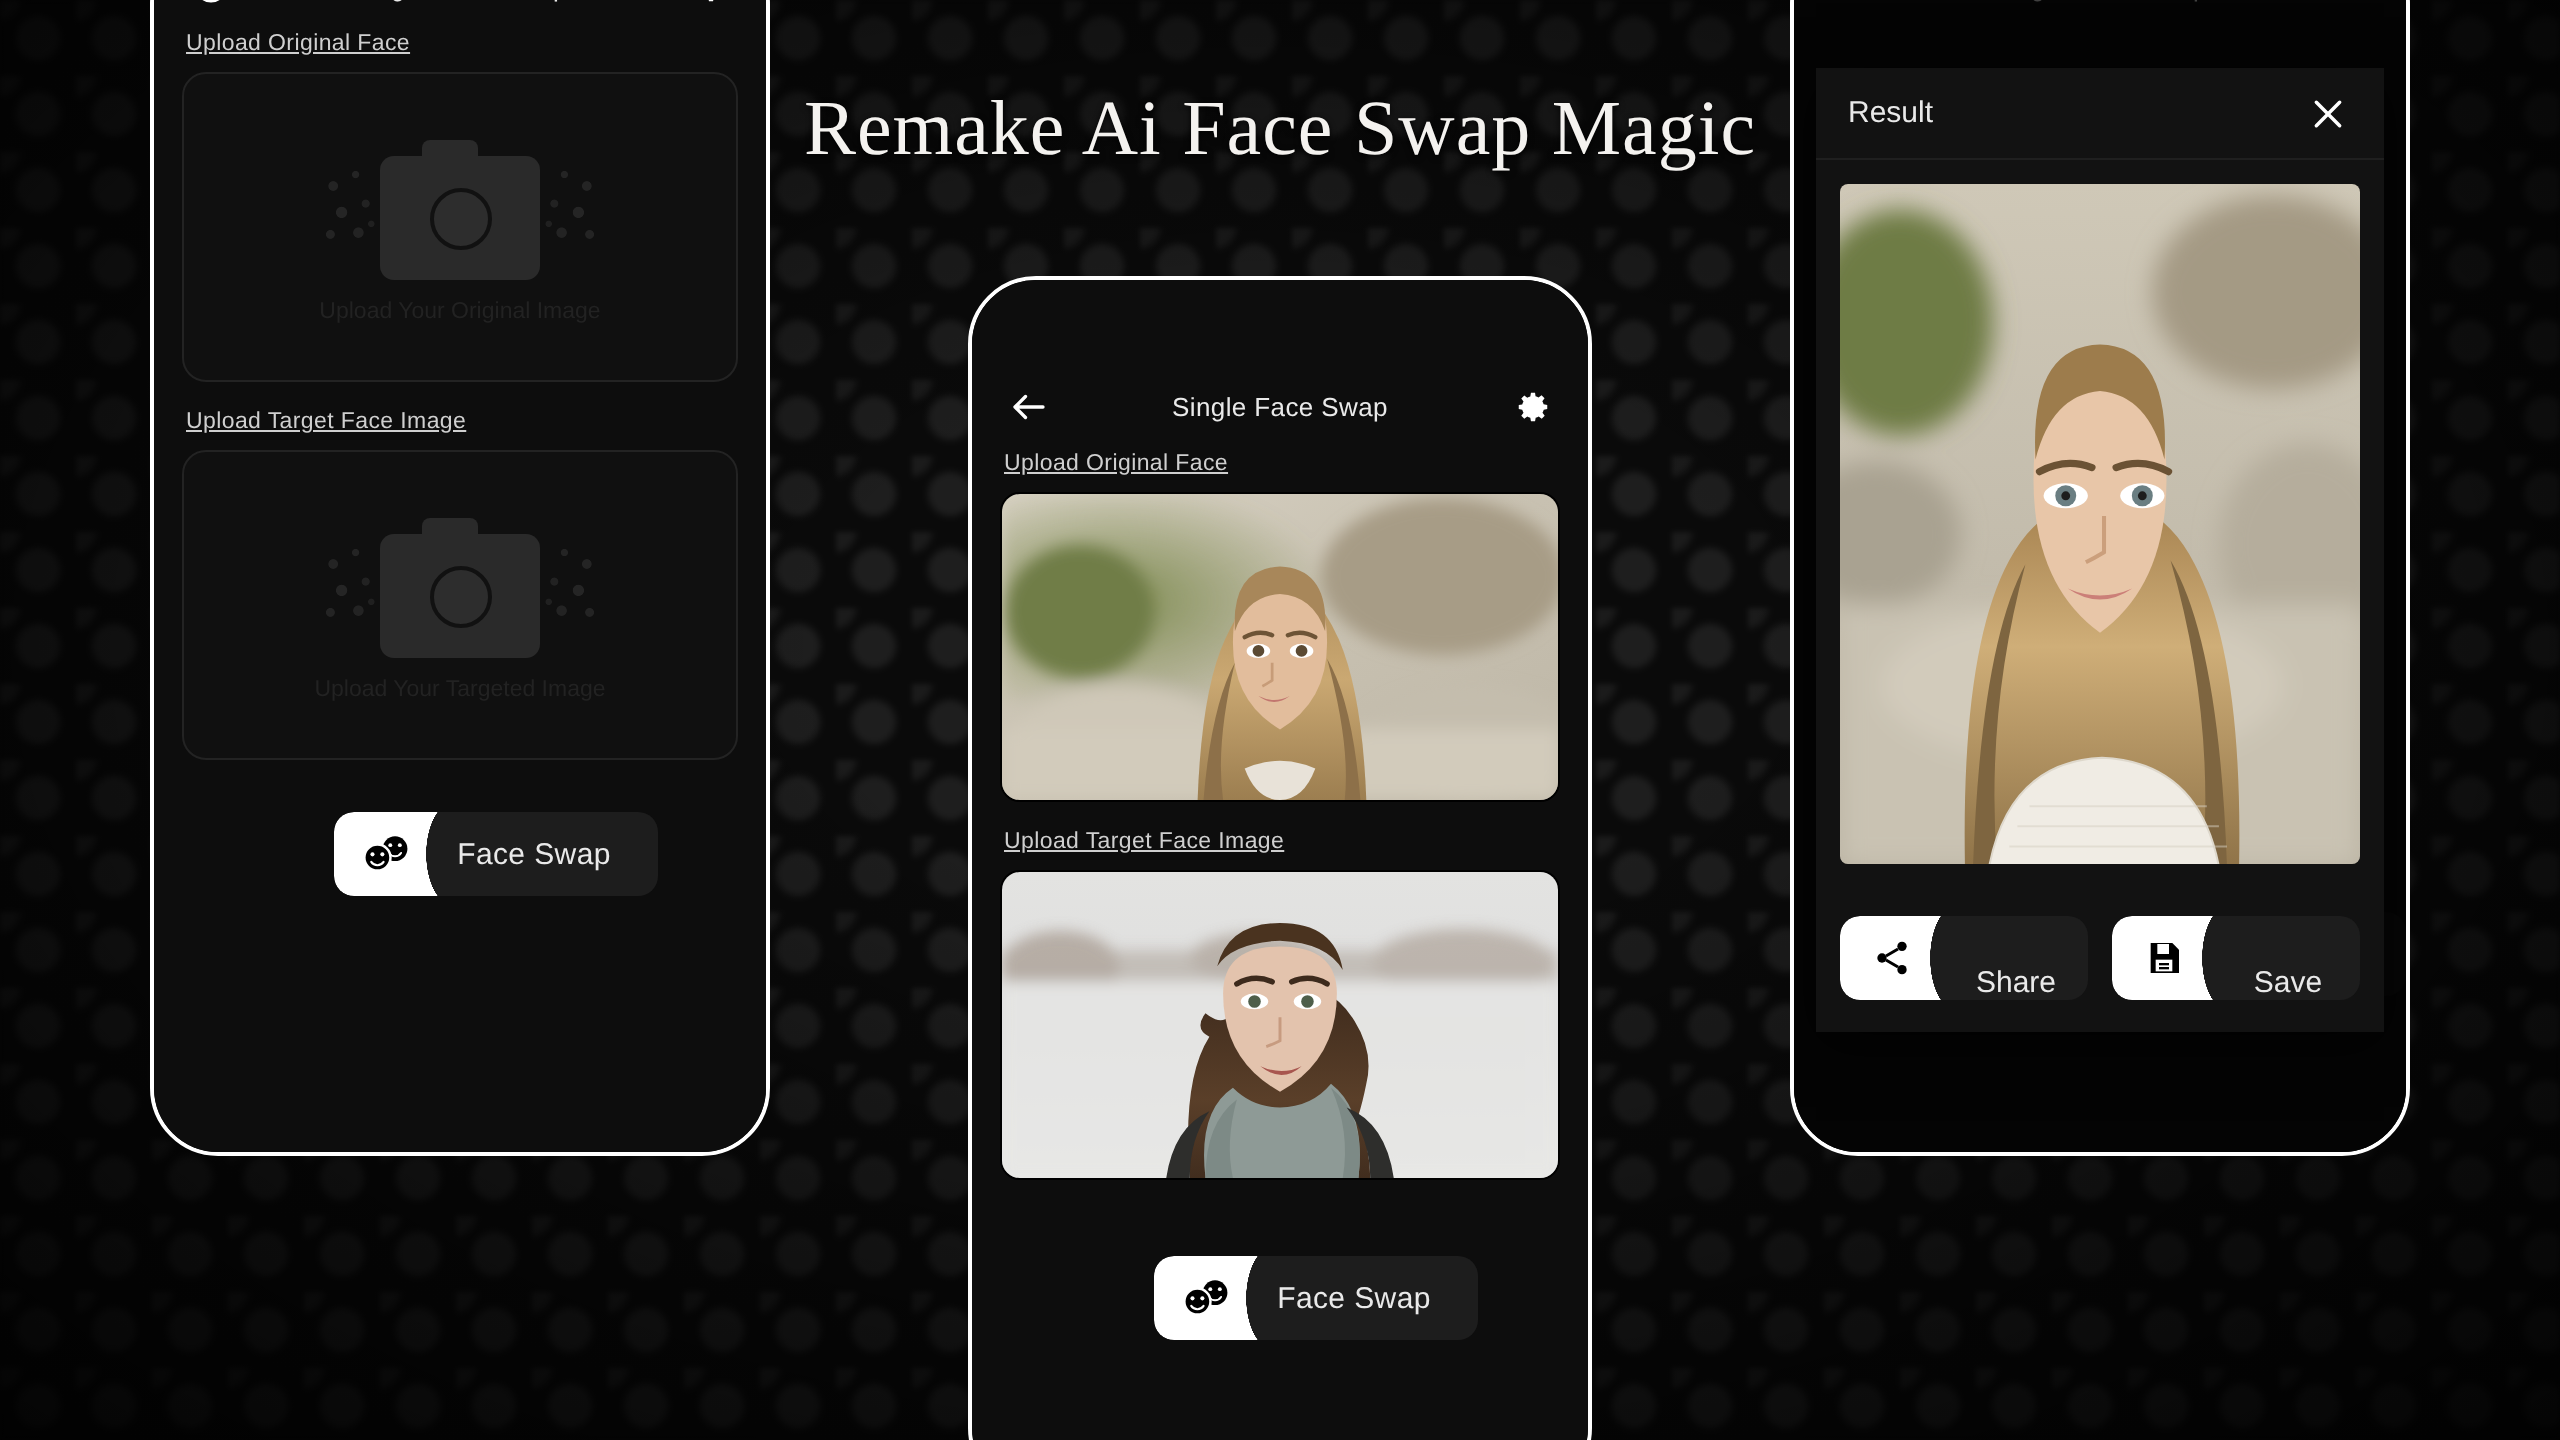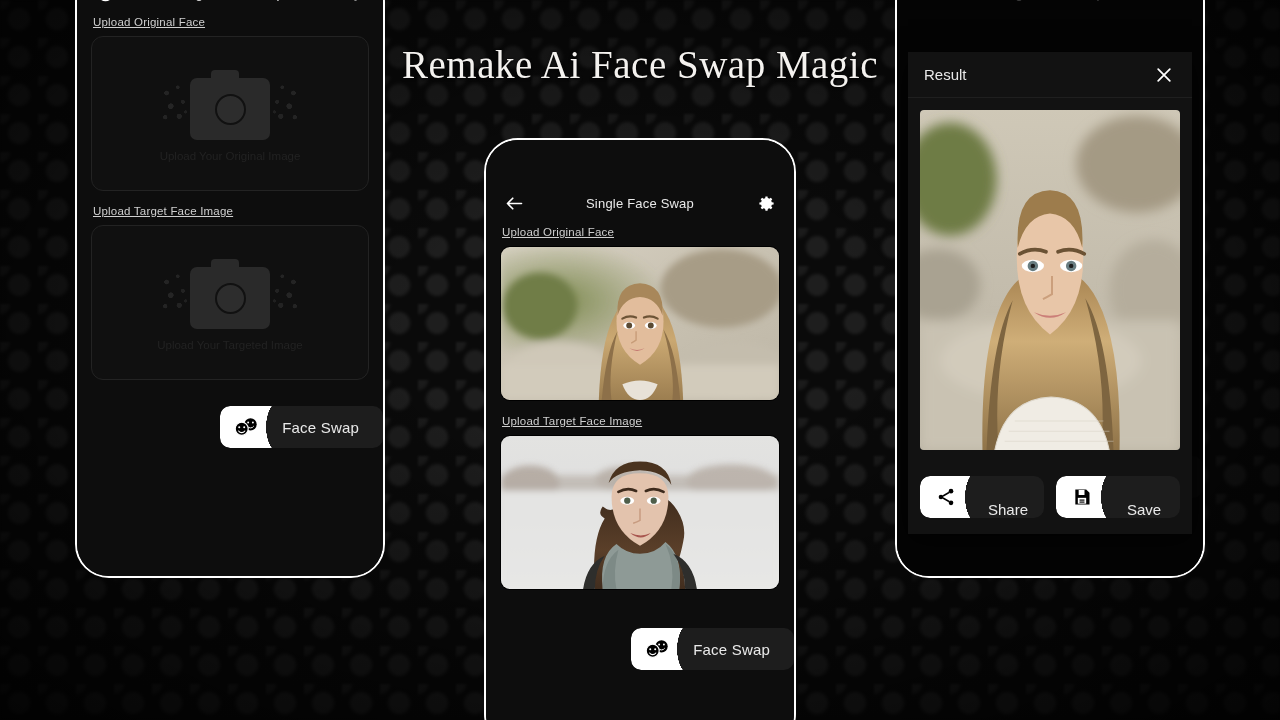--- a/index.html
+++ b/index.html
@@ -134,21 +134,21 @@
     margin:8px 14px 0 14px;
     height:155px;
     border-radius:10px;
     overflow:hidden;
     border:1px solid #000;
     position:relative;
   }
   .photo svg{ display:block; width:100%; height:100%; }
 
   
-  .swap-row{ display:flex; justify-content:flex-end; margin-top:26px;margin-left:36px; }
+  .swap-row{ display:flex; justify-content:center; margin-top:26px;margin-left:36px; }
   .swap-btn{
     position:relative; display:flex; align-items:center;
     height:42px; border-radius:10px;
     background:#1d1d1d;
     padding-right:24px;
   }
   .swap-badge{
     width:54px; height:42px;
     background:#ffffff;
     border-radius:10px 0 0 10px;
@@ -162,21 +162,21 @@
   .swap-btn.dim .swap-badge{ background:#1a1a1a; }
   .swap-btn.dim .swap-label{ color:#2a2a2a; }
   .swap-btn.dim .swap-badge svg{ opacity:.25; }
 
   
   #modal-scrim{
     position:absolute; inset:0;
     background:rgba(0,0,0,.62);
   }
   #result-modal{
-    position:absolute; left:11px; top:82px; right:11px;
+    position:absolute; left:11px; top:64px; right:11px;
     background:#121212;
     border-radius:0;
     overflow:hidden;
     box-shadow:0 6px 26px rgba(0,0,0,.8);
   }
   .modal-head{
     height:46px; display:flex; align-items:center;
     padding:0 16px;
     border-bottom:1px solid #1f1f1f;
   }

